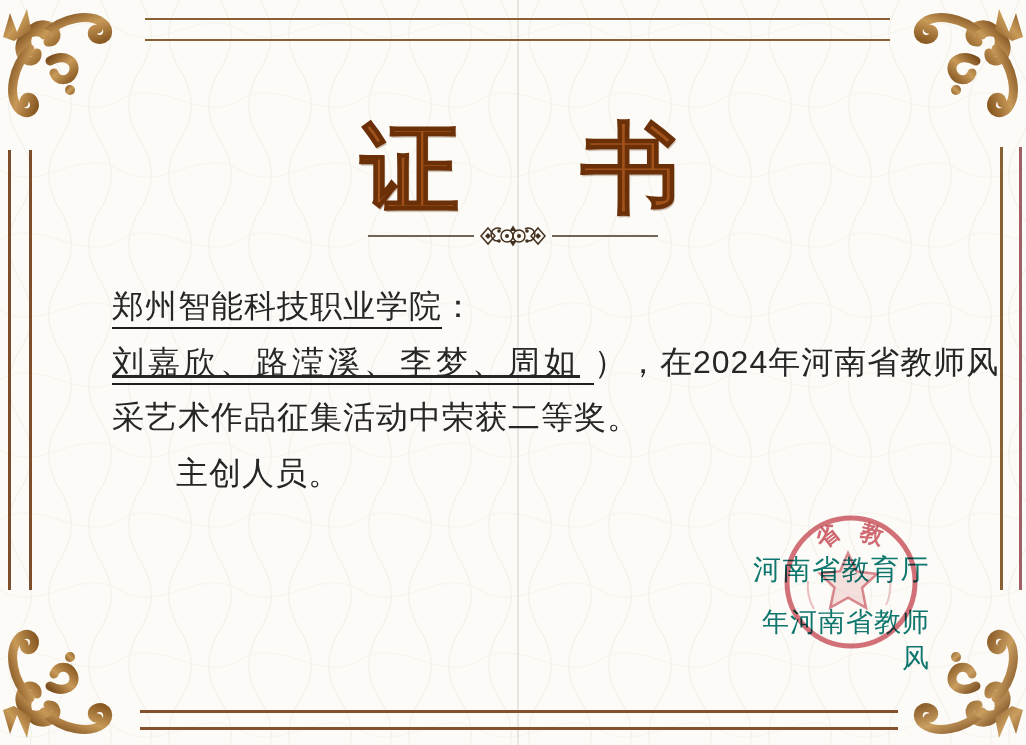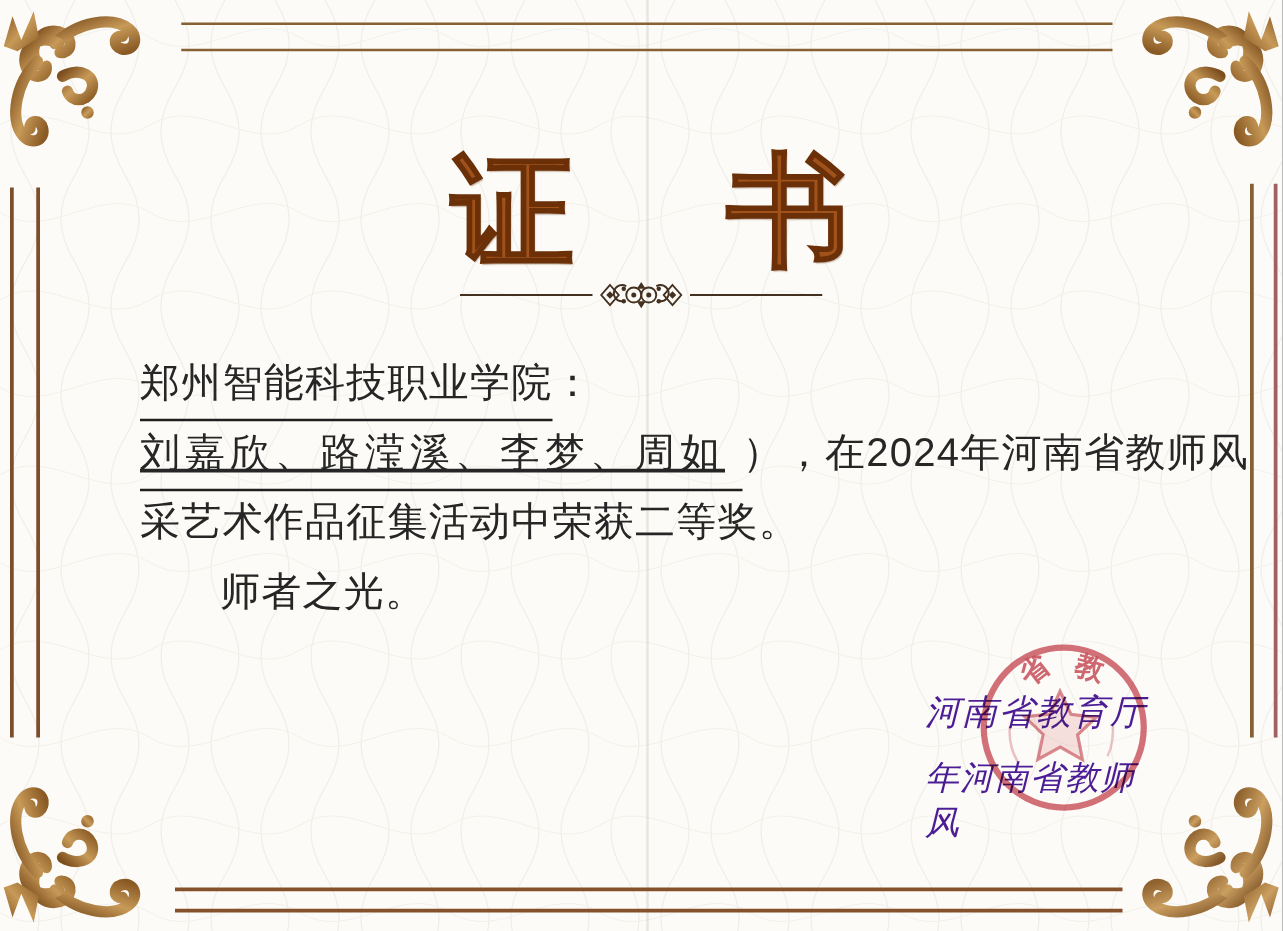--- a/index.html
+++ b/index.html
@@ -41,27 +41,27 @@
   }
   .divider-wrap { position:absolute; left:368px; top:220px; }
 
   
   .body-text {
     position:absolute; left:112px; top:279px; width:802px;
     font-size:32px; line-height:55.5px; color:#262626; letter-spacing:1px;
   }
   .line { white-space:nowrap; }
   .indent { text-indent:64px; }
-  .u  { border-bottom:2.5px solid #1f1f1f; padding-bottom:11px; }
+  .u  { border-bottom:2.5px solid #1f1f1f; padding-bottom:3px; }
   .sp1 { letter-spacing:5px; padding:0 8px; }
   .sp2 { letter-spacing:8px; padding-right:10px; }
   .sp3 { letter-spacing:4px; padding-right:14px;text-decoration:underline; }
 
   
-  .sign-block { position:absolute; left:740px; top:551px; width:190px; text-align:left; color:#4c1d95;font-style:italic; }
+  .sign-block { position:absolute; left:740px; top:551px; width:190px; text-align:right; color:#0f766e; }
   .sign-org  { font-size:28px; letter-spacing:1.5px; }
   .sign-date { font-size:27px; letter-spacing:1px; margin-top:15px; }
 
   
   .seal { position:absolute; left:778px; top:509px; width:146px; height:146px;
     mix-blend-mode:multiply; opacity:.92; }
 </style>
 </head>
 <body>
 
@@ -151,21 +151,21 @@
         <path d="M145 5.5 L148.5 11 L141.5 11 Z"></path>
         <path d="M145 26.5 L148.5 21 L141.5 21 Z"></path>
       </g>
     </svg>
   </div>
 
   <div class="body-text">
     <div class="line"><span class="u">郑州智能科技职业学院</span><span>：</span></div>
     <div class="line"><span class="u sp3">刘嘉欣、路滢溪、李梦、周如</span><span>），在2024年河南省教师风</span></div>
     <div class="line">采艺术作品征集活动中荣获二等奖。</div>
-    <div class="line indent">师者之光。</div>
+    <div class="line indent">主创人员。</div>
   </div>
 
   <div class="sign-block">
     <div class="sign-org">河南省教育厅</div>
     <div class="sign-date">年河南省教师风</div>
   </div>
 
   <svg class="seal" viewBox="0 0 146 146" xmlns="http://www.w3.org/2000/svg">
     <circle cx="73" cy="73" r="64" fill="none" stroke="#c5404d" stroke-width="5" opacity="0.8"></circle>
     <polygon points="70,44 78.8,62.4 99,64.9 84.1,78.8 88,98.8 70.2,88.7 52.3,98.5 56.5,78.6 41.8,64.4 62,62.2" fill="rgba(197,64,77,0.16)" stroke="rgba(197,64,77,0.65)" stroke-width="2.5"></polygon>

